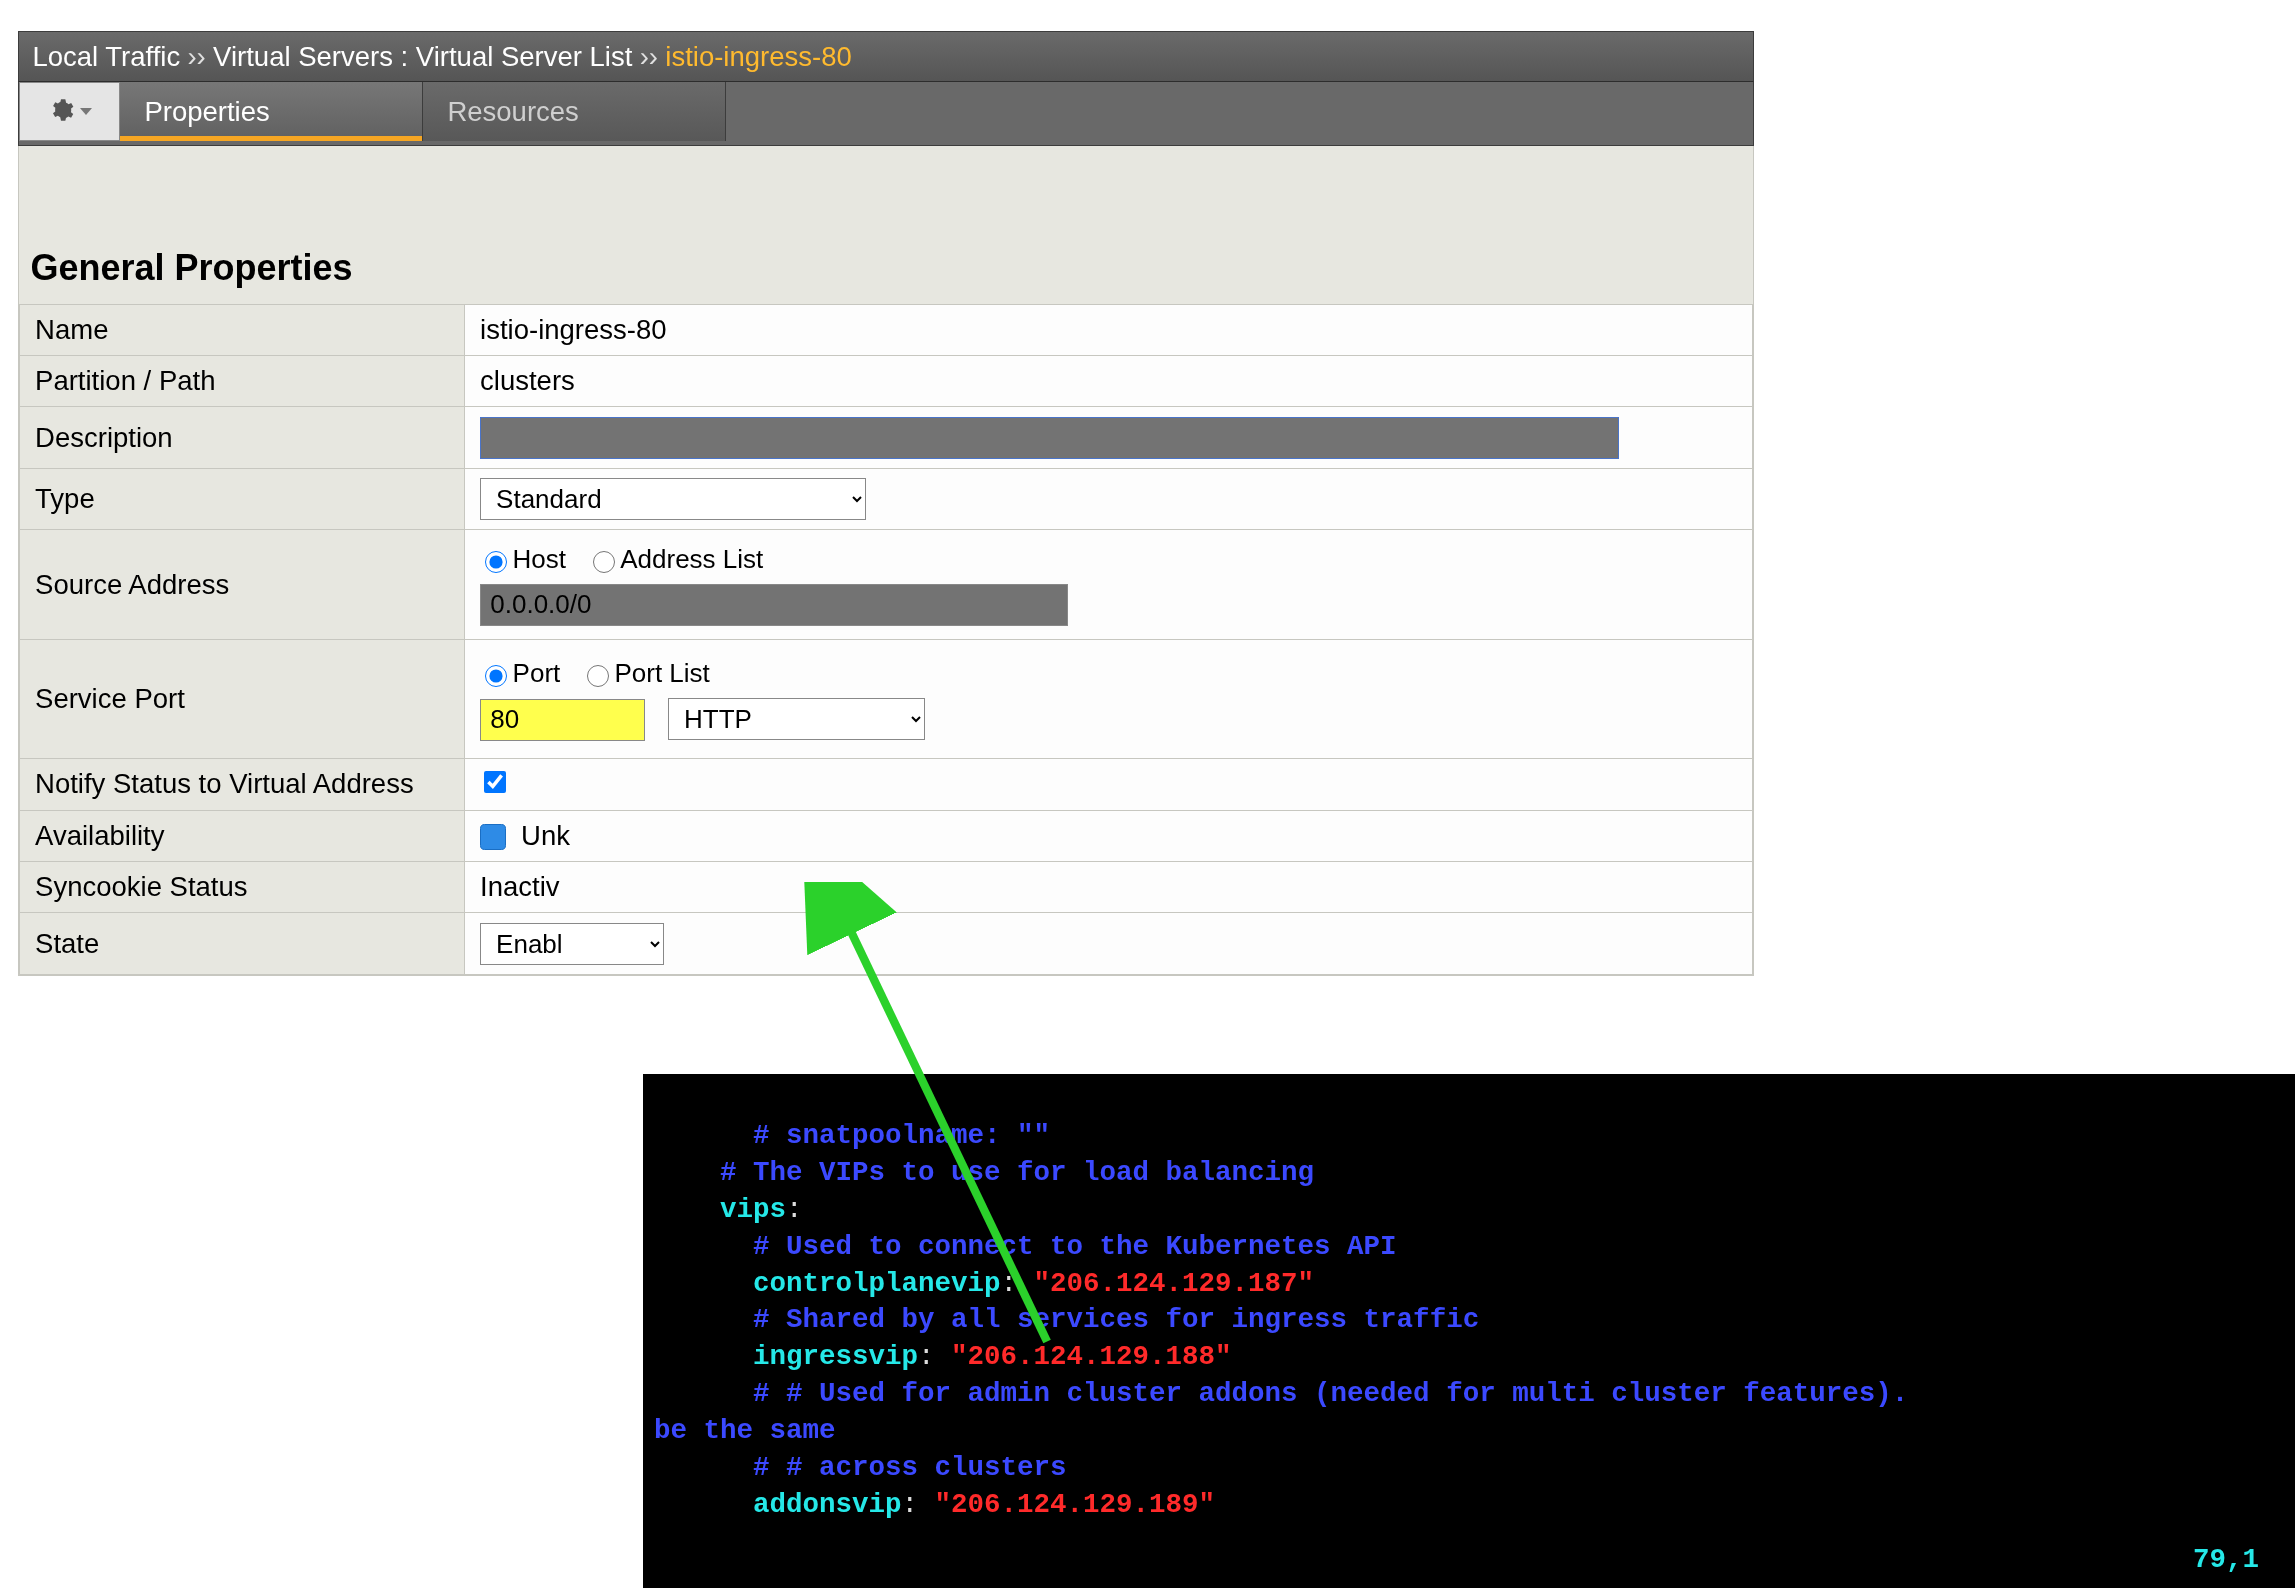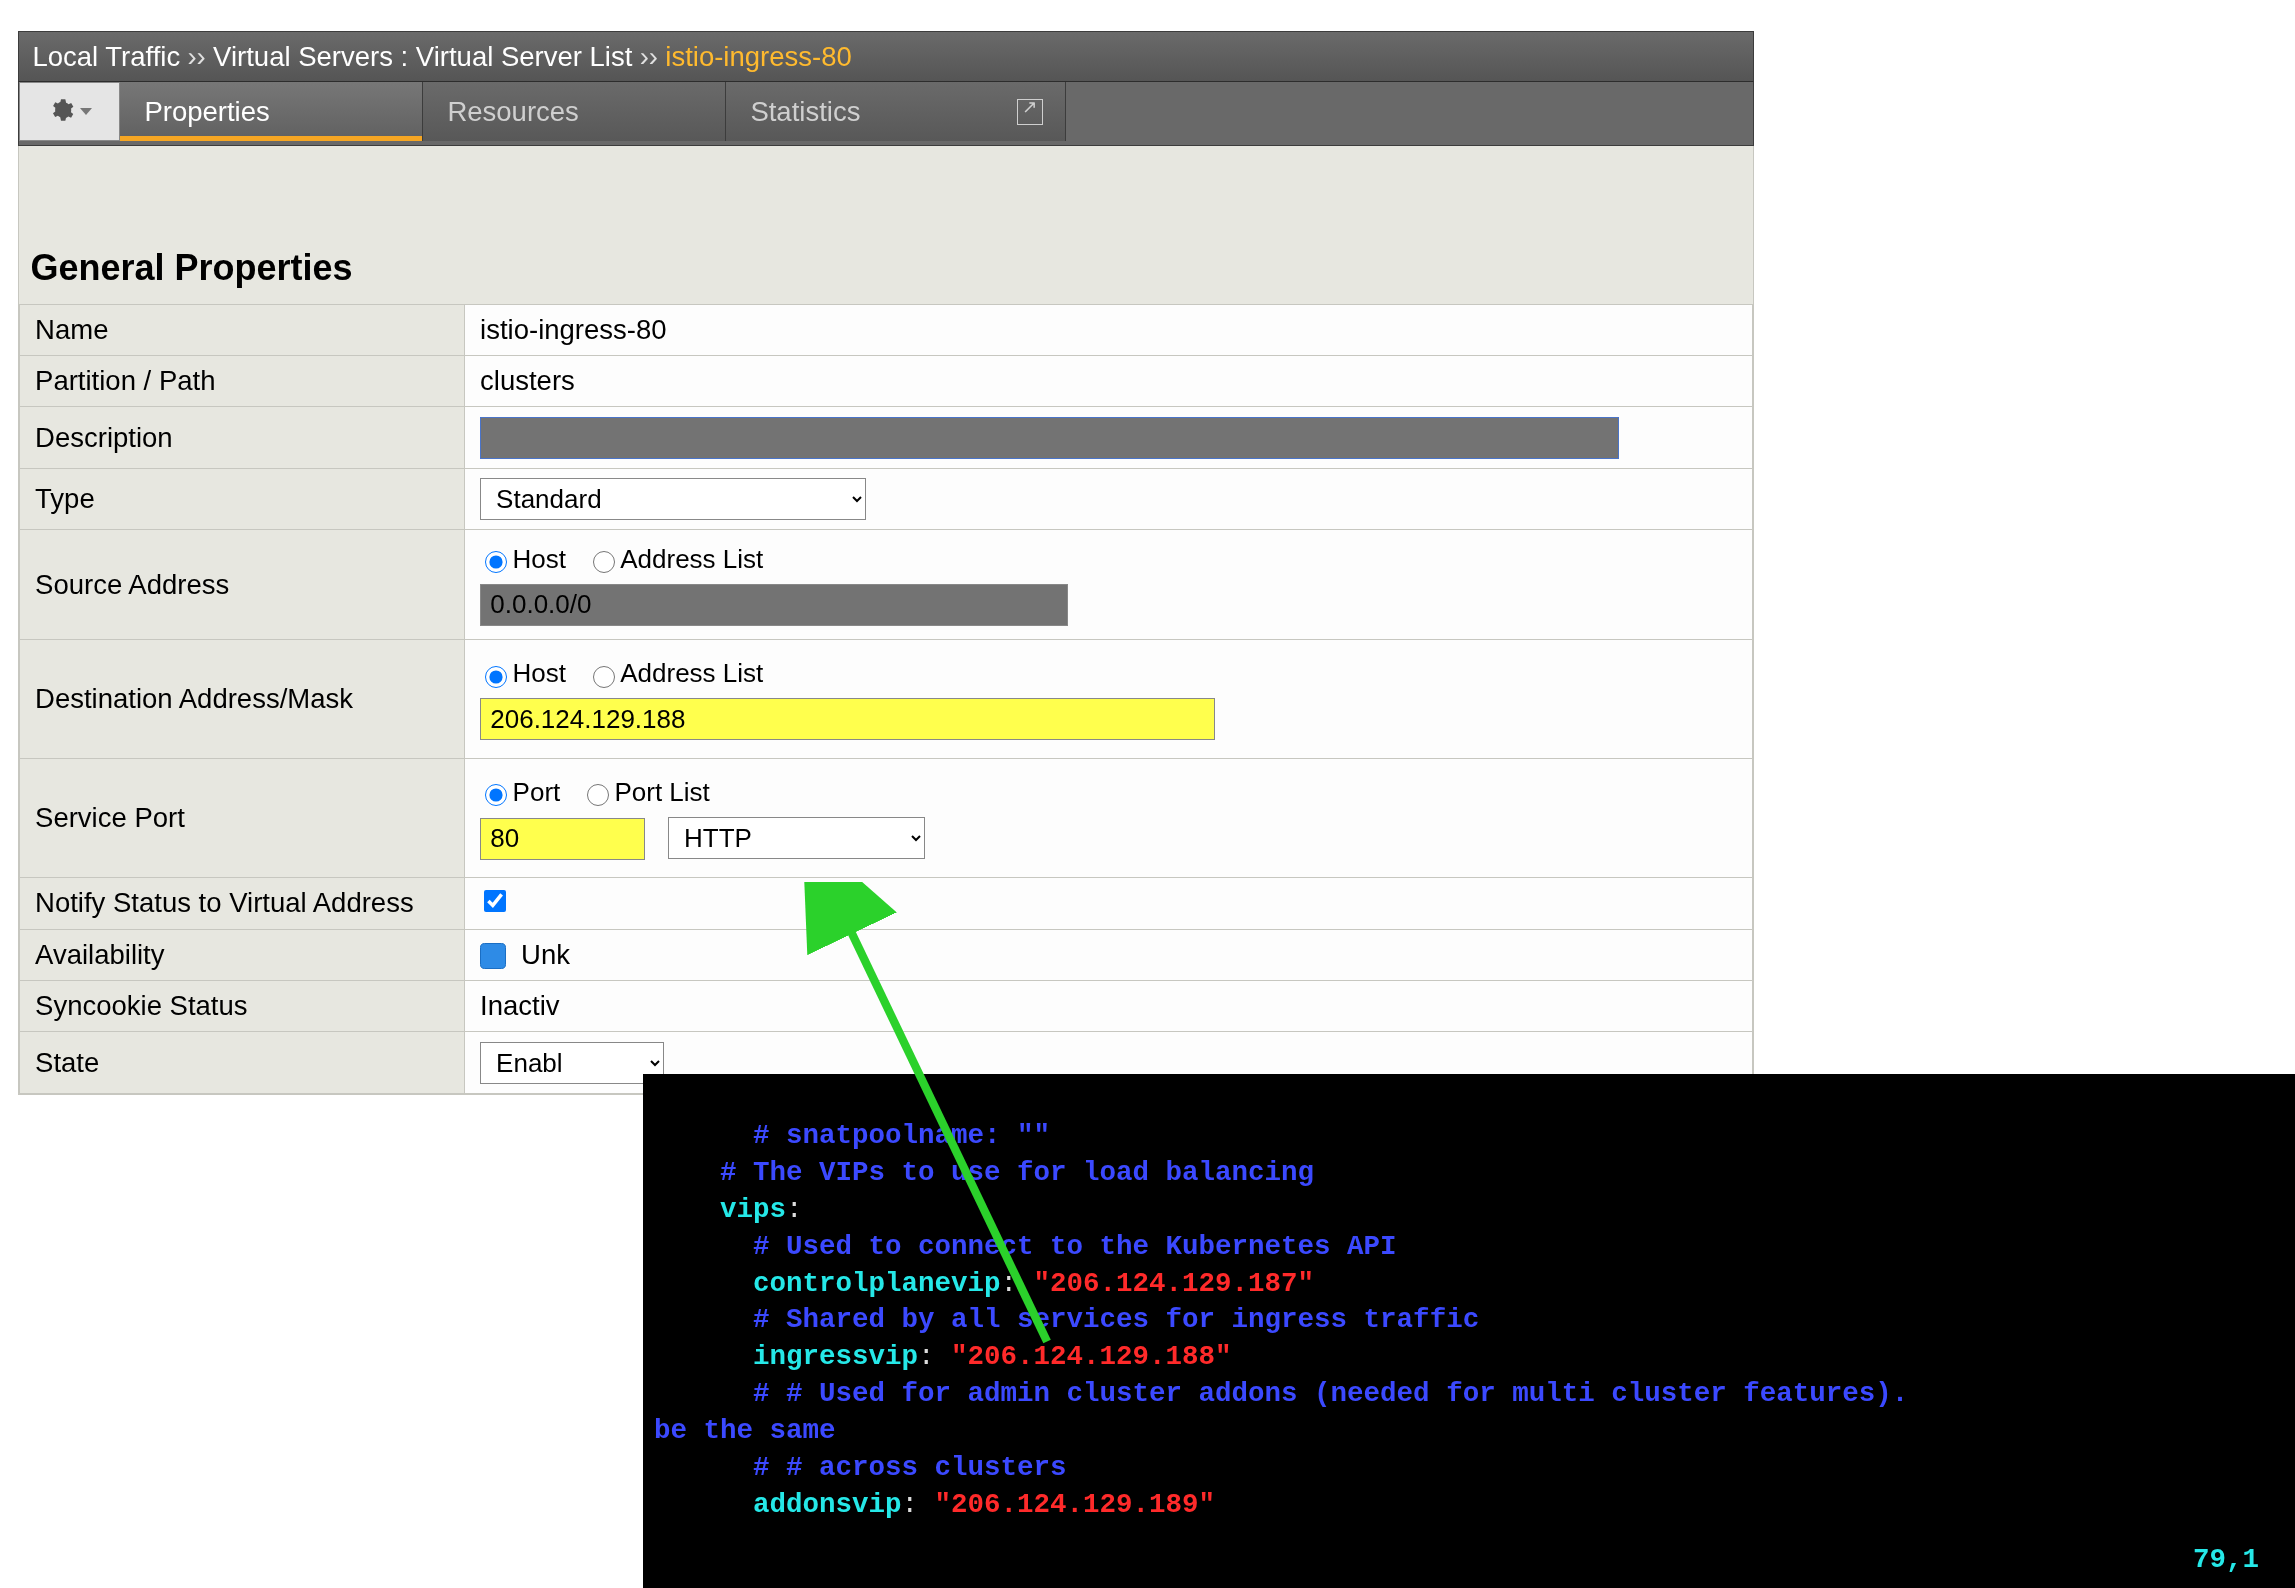--- a/index.html
+++ b/index.html
@@ -221,24 +221,20 @@
           </svg>
       </span>
       <span class="caret"></span>
     </div>
     <div class="tab active">
       <span>Properties</span>
     </div>
     <div class="tab">
       <span>Resources</span>
     </div>
-    <div class="tab" style="width:340px">
-      <span>Statistics</span>
-      <span class="popout"></span>
-    </div>
   </div>
 
   <div class="workarea">
     <div class="section-title">General Properties</div>
     <table class="props">
       <tbody>
           <tr>
         <td class="label">Name</td>
         <td class="value">istio-ingress-80</td>
       </tr>
@@ -262,31 +258,20 @@
       </tr>
       <tr>
         <td class="label tall">Source Address</td>
         <td class="value tall">
           <div class="radio-row">
             <label><input type="radio" checked="" style=""><span>Host</span></label>
             &nbsp;
             <label><input type="radio" style=""><span>Address List</span></label>
           </div>
           <input class="textinput mid" type="text" value="0.0.0.0/0" style="">
-        </td>
-      </tr>
-      <tr>
-        <td class="label taller">Destination Address/Mask</td>
-        <td class="value taller">
-          <div class="radio-row">
-            <label><input type="radio" checked="" style=""><span>Host</span></label>
-            &nbsp;
-            <label><input type="radio" style=""><span>Address List</span></label>
-          </div>
-          <input class="textinput mid highlight" style="width: 735px;" type="text" value="206.124.129.188">
         </td>
       </tr>
       <tr>
         <td class="label taller">Service Port</td>
         <td class="value taller">
           <div class="radio-row">
             <label><input type="radio" checked="" style=""><span>Port</span></label>
             &nbsp;
             <label><input type="radio" style=""><span>Port List</span></label>
           </div>

